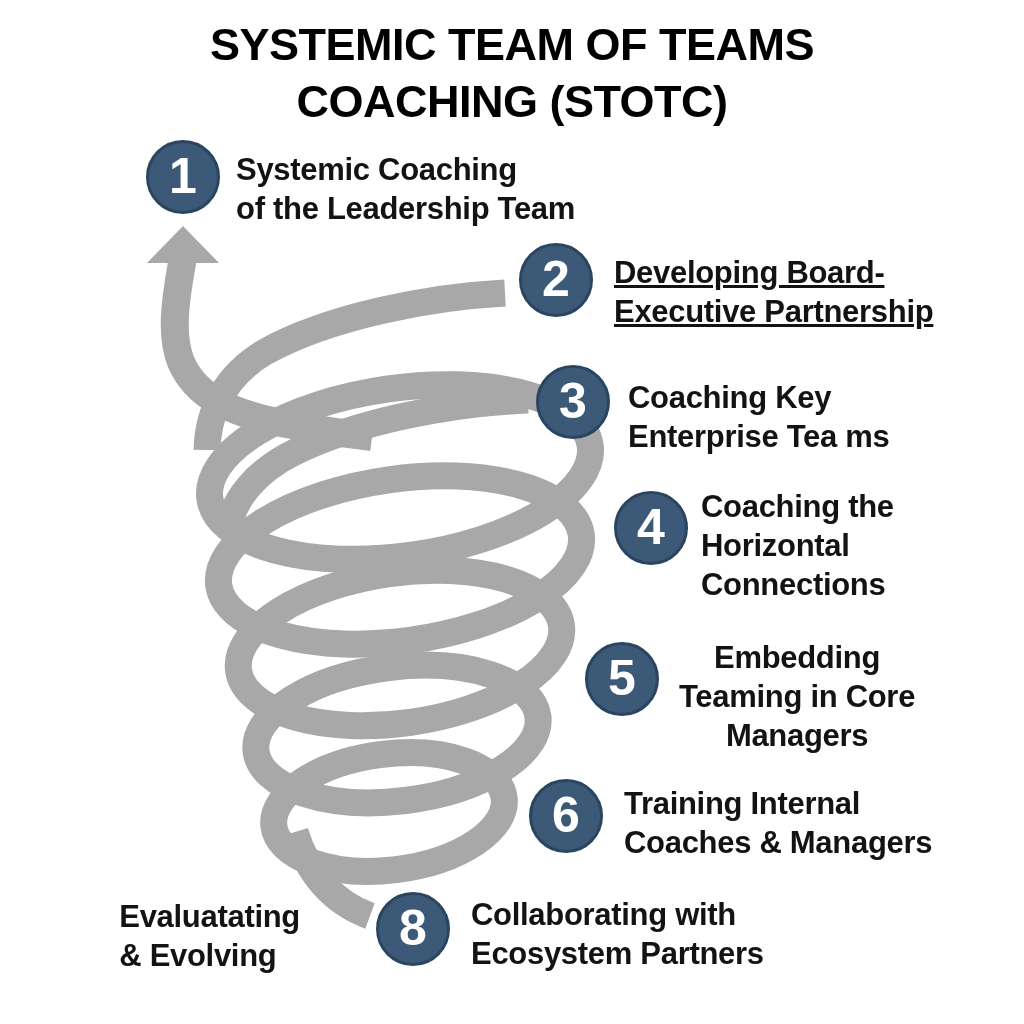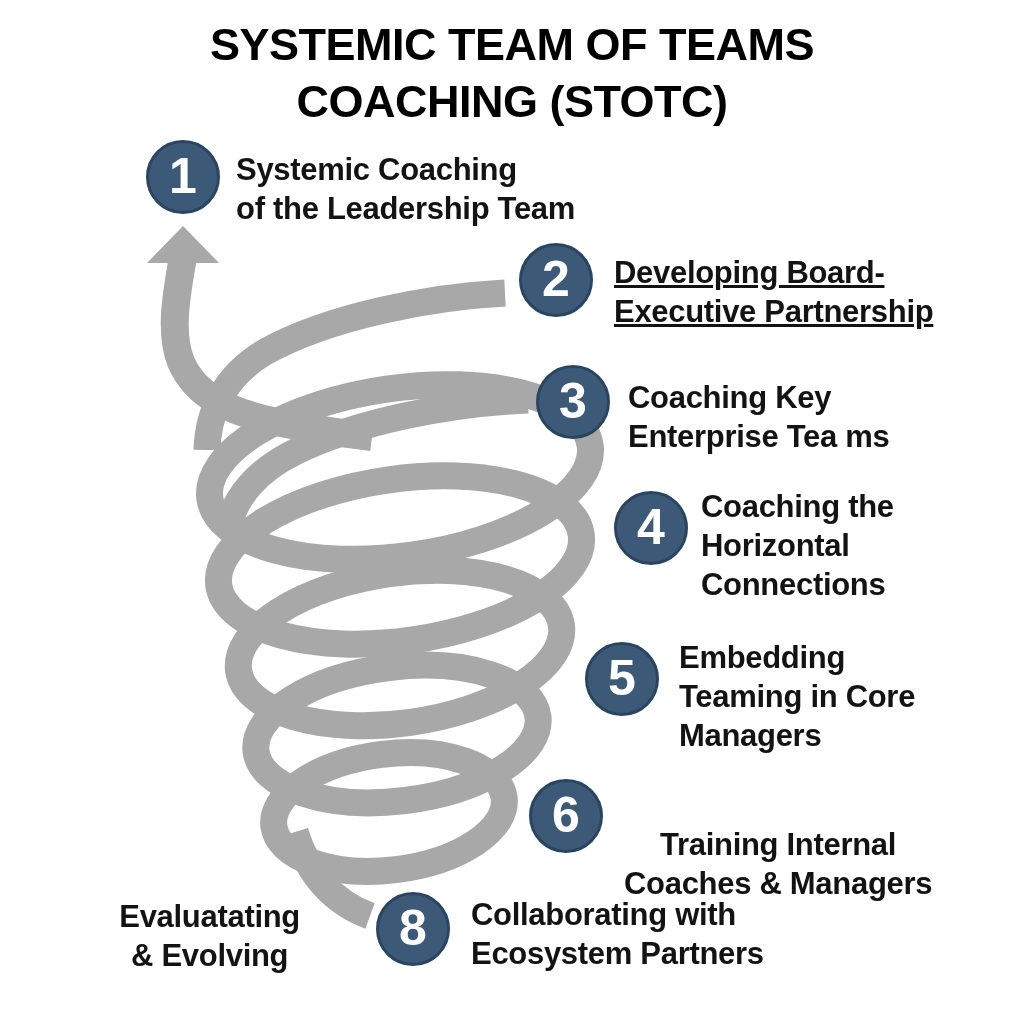--- a/index.html
+++ b/index.html
@@ -33,21 +33,21 @@
     font-size:50px;font-weight:700;line-height:1;
     transform:translateY(-1px);
   }
   .step-label{
     position:absolute;z-index:2;
     font-size:31px;line-height:39px;font-weight:700;
     letter-spacing:-0.3px;
     color:var(--text,#131313);
     white-space:nowrap;
   }
-  .step-label.align-right{text-align:center;}
+  .step-label.align-right{text-align:left;}
 </style>
 </head>
 <body>
 
 <div class="canvas">
 
   <div class="page-title">
     <div>SYSTEMIC TEAM OF TEAMS</div>
     <div>COACHING (STOTC)</div>
   </div>
@@ -98,30 +98,30 @@
   </div>
   <div class="step-label" style="left:701px;top:487px;">
     <div>Coaching the</div>
     <div>Horizontal</div>
     <div>Connections</div>
   </div>
 
   <div class="step-circle" style="left:585px;top:642px;">
     <span class="step-number">5</span>
   </div>
-  <div class="step-label" style="left:679px;top:638px;">
+  <div class="step-label" style="left:679px;top:638px;text-align:center;">
     <div>Embedding</div>
     <div>Teaming in Core</div>
     <div>Managers</div>
   </div>
 
   <div class="step-circle" style="left:529px;top:779px;">
     <span class="step-number">6</span>
   </div>
-  <div class="step-label" style="left:624px;top:825px;text-align:center;">
+  <div class="step-label" style="left:624px;top:784px;">
     <div>Training Internal</div>
     <div>Coaches &amp; Managers</div>
   </div>
 
   <div class="step-label align-right" style="right:724px;top:897px;">
     <div>Evaluatating</div>
     <div>&amp; Evolving</div>
   </div>
 
   <div class="step-circle" style="left:376px;top:892px;">

